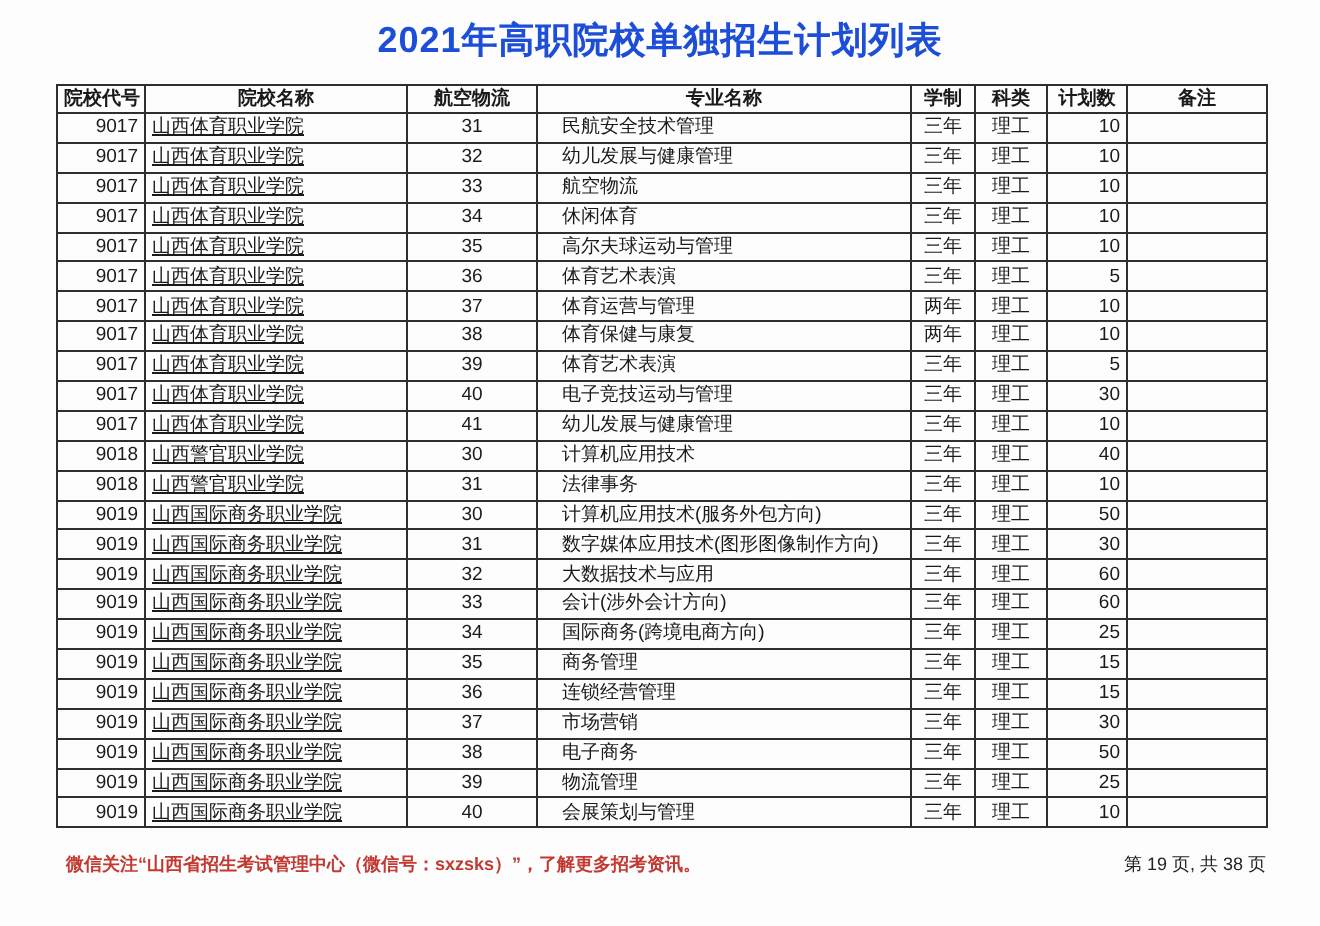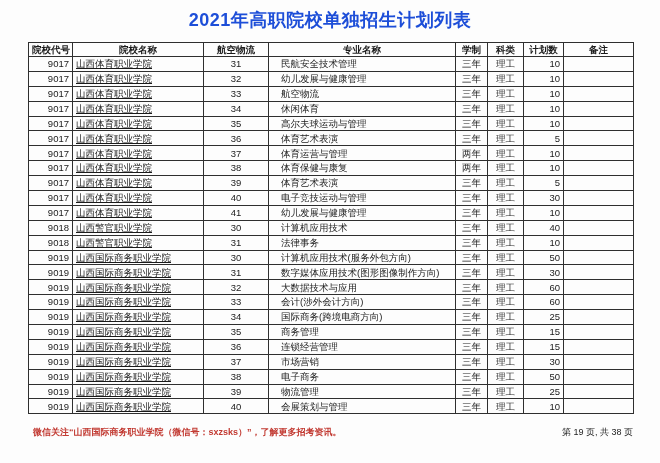--- a/index.html
+++ b/index.html
@@ -335,17 +335,17 @@
           <td>40</td>
           <td>会展策划与管理</td>
           <td>三年</td>
           <td>理工</td>
           <td>10</td>
           <td></td>
         </tr>
       </tbody>
   </table>
 
-  <div class="footer-notice">微信关注“山西国际商务职业学院（微信号：sxzsks）”，了解更多招考资讯。</div>
+  <div class="footer-notice">微信关注“山西省招生考试管理中心（微信号：sxzsks）”，了解更多招考资讯。</div>
 
   <div class="page-info">第 19 页, 共 38 页</div>
 
 </div>
 
 </body></html>

